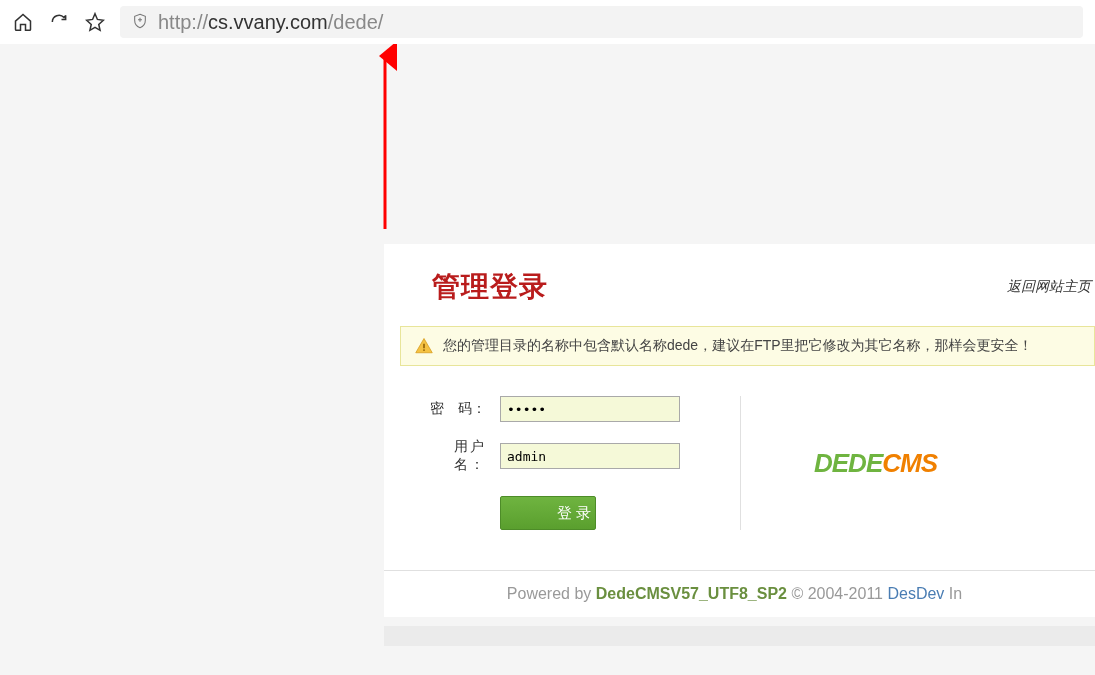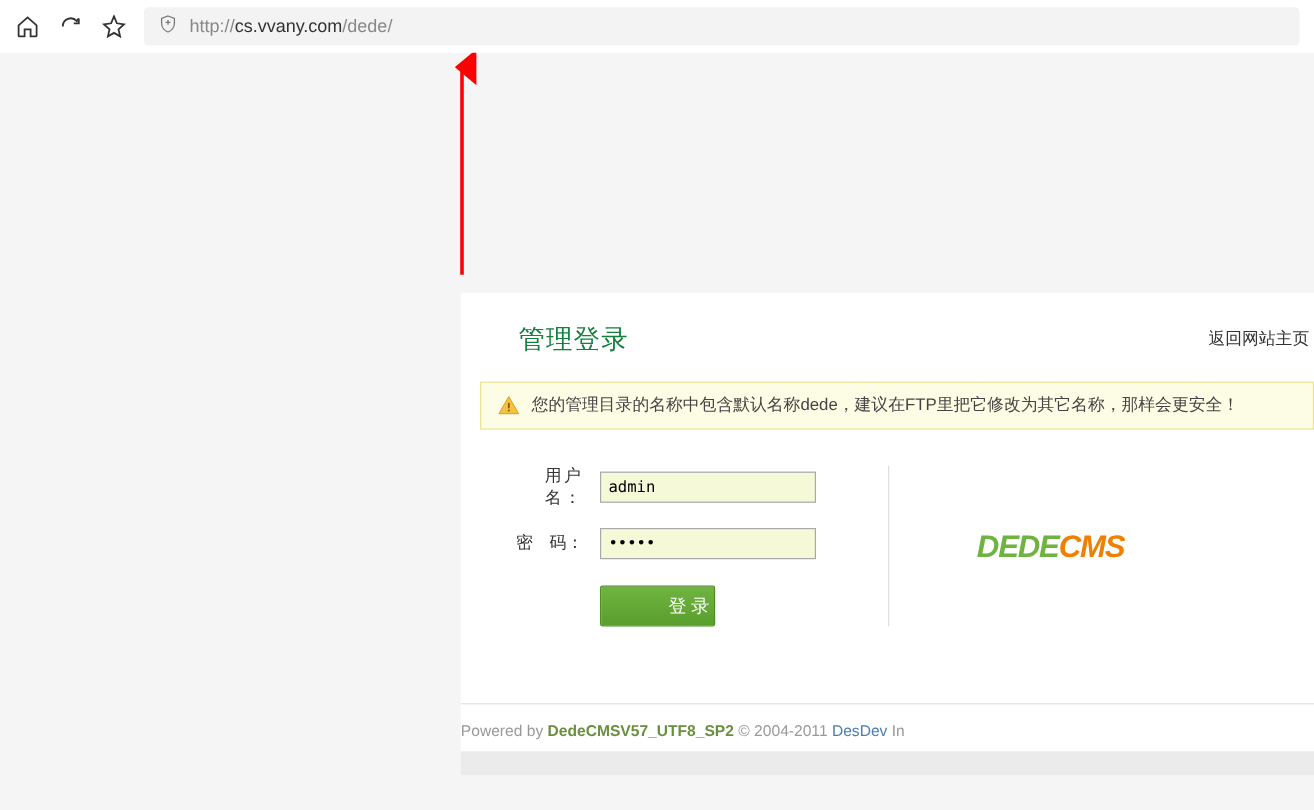--- a/index.html
+++ b/index.html
@@ -30,21 +30,21 @@
     }
     .url-bar {
       flex: 1;
       height: 32px;
       background: #f3f3f3;
       border-radius: 4px;
       display: flex;
       align-items: center;
       padding: 0 12px;
       gap: 10px;
-      font-size: 15px;
+      font-size: 20px;
     }
     .shield-icon { color: #666; }
     .url-text { color: #333; white-space: nowrap; }
     .url-faded { color: #888; }
     .content-area {
       position: relative;
       background: #f5f5f5;
       height: 631px;
     }
     .arrow-annotation {
@@ -61,30 +61,31 @@
       background: #ffffff;
       padding: 0;
     }
     .login-header {
       display: flex;
       justify-content: space-between;
       align-items: center;
       padding: 24px 0 20px 48px;
     }
     .login-title {
-      font-size: 22px;
-      color: #15803d;
-      font-weight: normal;
+      font-size: 28px;
+      color: #b91c1c;
+      font-weight: bold;
       letter-spacing: 1px;
     }
     .return-link {
       font-size: 14px;
       color: #333;
       cursor: pointer;
       padding-right: 4px;
+      font-style: italic;
     }
     .warning-box {
       margin: 0 0 20px 16px;
       background: #fdfce4;
       border: 1px solid #e8e59a;
       padding: 10px 14px;
       display: flex;
       align-items: center;
       gap: 10px;
       font-size: 14px;
@@ -157,24 +158,23 @@
       font-size: 26px;
       font-weight: 900;
       font-style: italic;
       letter-spacing: -1px;
     }
     .logo-green { color: #6fb440; }
     .logo-orange { color: #f08000; }
     .footer {
       border-top: 1px solid #e0e0e0;
       padding: 14px 10px 14px 0;
-      text-align: left;
-      font-size: 13px;
+      text-align: center;
+      font-size: 16px;
       color: #999;
-      margin-top: 24px;
     }
     .footer-bold { color: #6a8f3f; font-weight: bold; }
     .footer-link { color: #4a7db3; }
     .bottom-shadow {
       position: absolute;
       left: 384px;
       right: 0;
       top: 582px;
       height: 20px;
       background: #ebebeb;
@@ -235,26 +235,26 @@
             <rect x="11" y="9" width="2" height="6" fill="#8a5a00"></rect>
             <rect x="11" y="16.5" width="2" height="2" fill="#8a5a00"></rect>
           </svg>
       </span>
       <span>您的管理目录的名称中包含默认名称dede，建议在FTP里把它修改为其它名称，那样会更安全！</span>
     </div>
 
     <div class="form-section">
       <div class="form-fields">
         <div class="field-row">
+          <label class="field-label pwd">密　码：</label>
+          <input type="text" class="text-input" value="•••••" style="">
+        </div>
+        <div class="field-row">
           <label class="field-label">用户名：</label>
           <input type="text" class="text-input" value="admin" style="">
-        </div>
-        <div class="field-row">
-          <label class="field-label pwd">密　码：</label>
-          <input type="text" class="text-input" value="•••••" style="">
         </div>
         <div class="login-btn-row">
           <button class="login-btn">登录</button>
         </div>
       </div>
       <div class="logo-section">
         <div class="dedecms-logo">
           <span class="logo-green">DEDE</span><span class="logo-orange">CMS</span>
         </div>
       </div>

